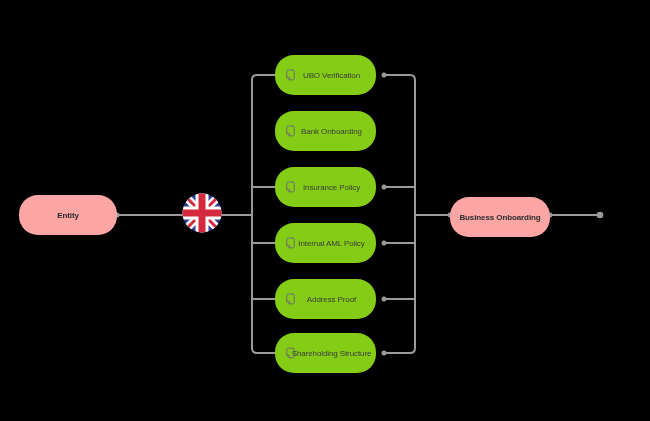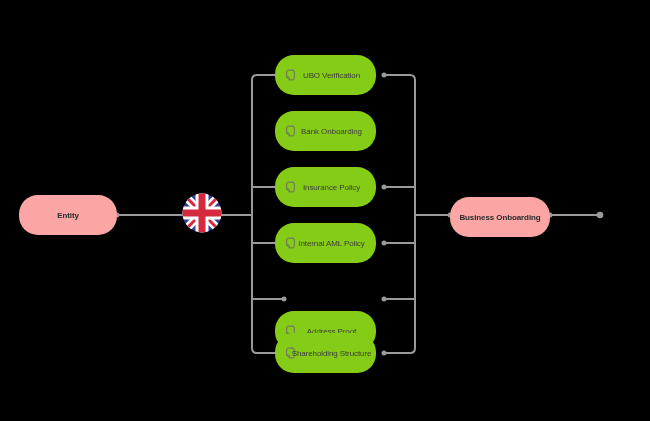--- a/index.html
+++ b/index.html
@@ -68,21 +68,21 @@
     transform: translateY(-50%);
     width: 13px;
     height: 15px;
   }
   #entity-node { left: 19px; top: 195px; }
   #onboarding-node { left: 450px; top: 197px; width: 100px; }
   #doc-0 { top: 55px; }
   #doc-1 { top: 111px; }
   #doc-2 { top: 167px; }
   #doc-3 { top: 223px; }
-  #doc-4 { top: 279px; margin-top: 32px; }
+  #doc-4 { top: 279px; }
   #doc-5 { top: 333px; text-decoration: underline; }
   #flag-node {
     position: absolute;
     left: 182px;
     top: 193px;
     width: 40px;
     height: 40px;
   }
 </style>
 </head>

